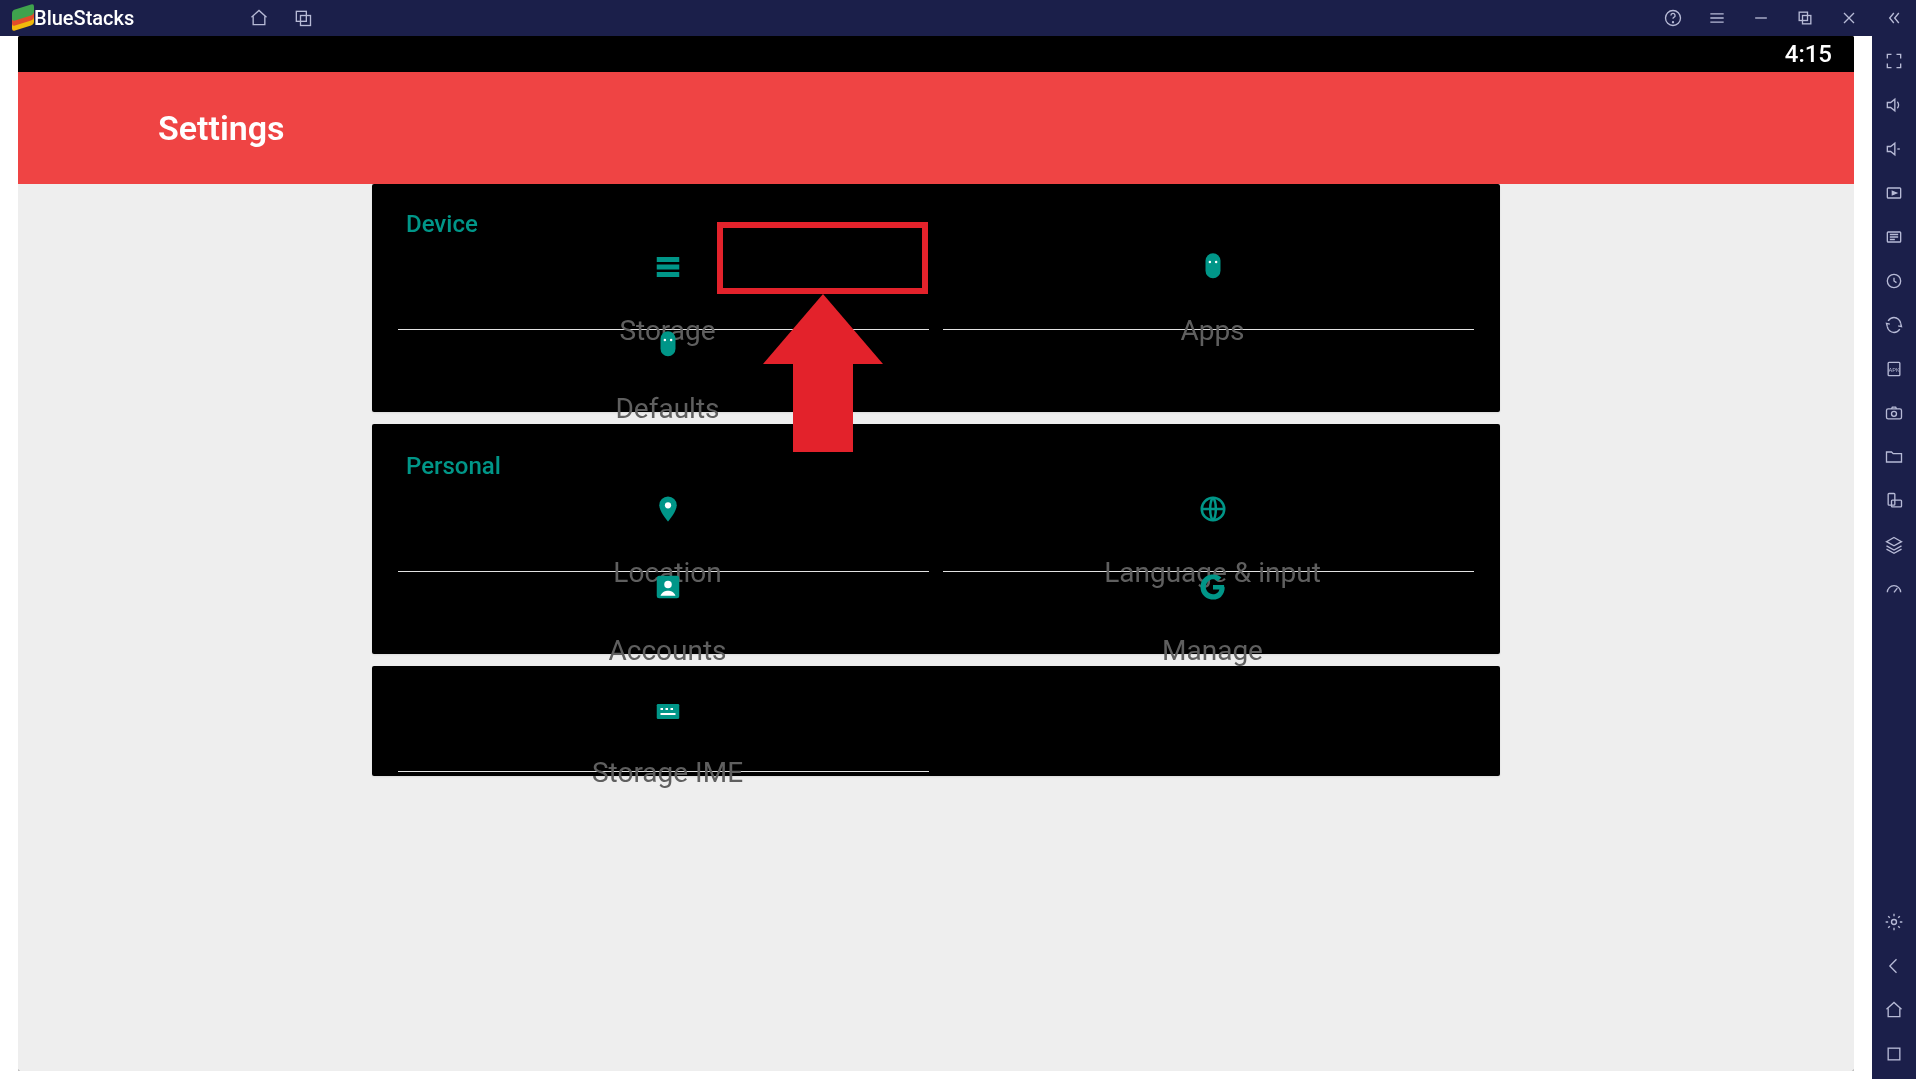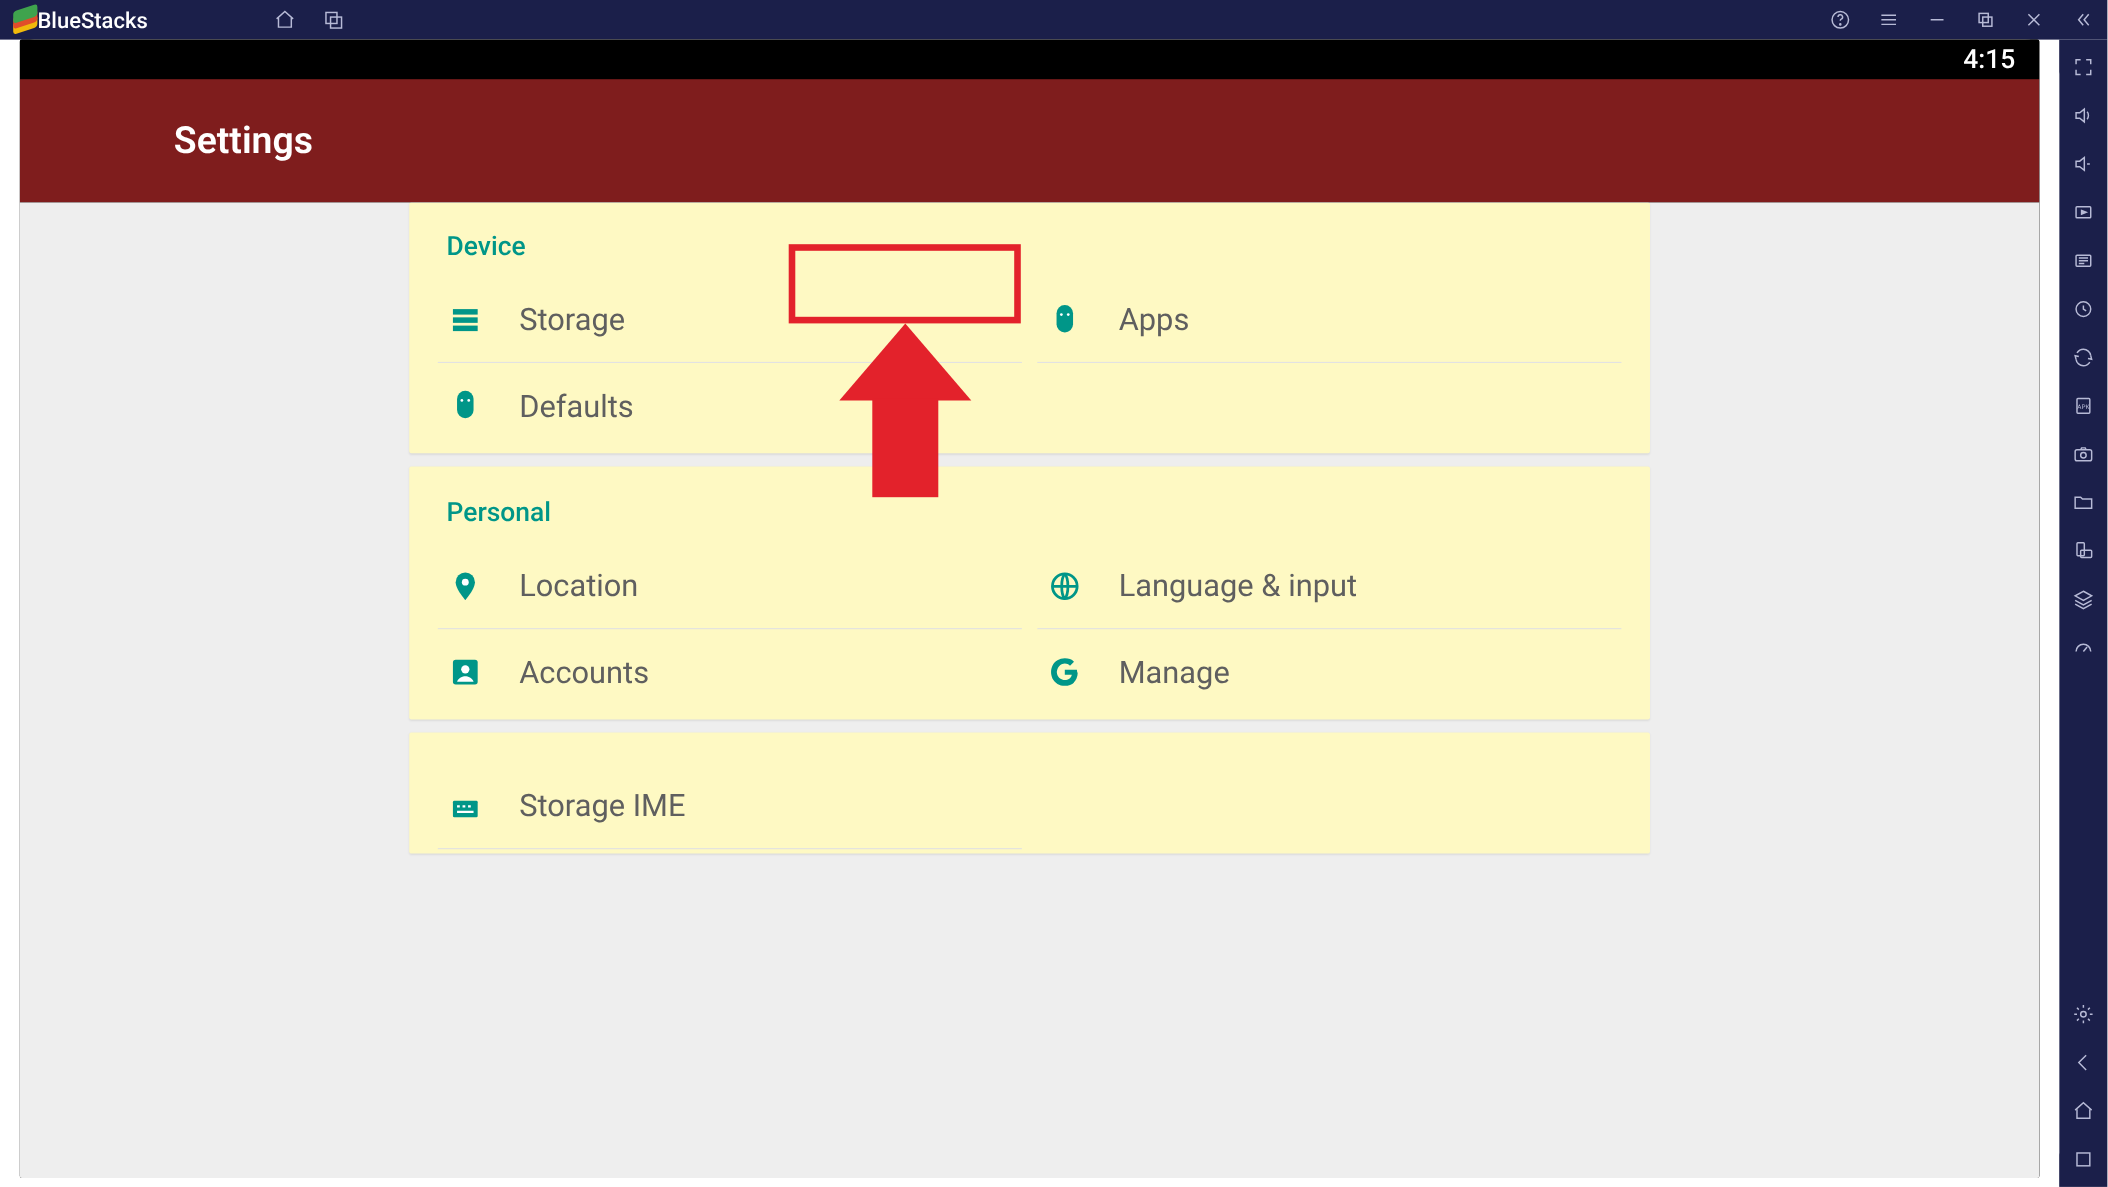--- a/index.html
+++ b/index.html
@@ -30,34 +30,34 @@
   .emulator-area { flex:1; background:#fff; display:flex; flex-direction:column; position:relative;border-radius:31px; }
   .right-toolbar { width:44px; background:#1B1F4A; display:flex; flex-direction:column; align-items:center; padding-top:14px; gap:22px; }
   .right-toolbar .rb-icon { width:22px; height:22px; color:#b7bad6; cursor:pointer; display:flex;align-items:center;justify-content:center;}
   .right-toolbar .rb-icon svg { width:20px; height:20px; stroke:#b7bad6; fill:none; stroke-width:1.6; }
   .right-toolbar .rb-gap { flex:1; }
 
   
   .android-frame { margin: 0 18px 8px 18px; background:#000; flex:1; display:flex; flex-direction:column; overflow:hidden; border-radius:2px;}
   .status-bar { height:36px; background:#000; color:#fff; display:flex; align-items:center; justify-content:flex-end; padding-right:22px; font-size:24px; font-weight:500;}
   .settings-header {
-    height:112px; background:#7f1d1d; color:#fff; display:flex; align-items:center; padding-left:140px;
+    height:112px; background:#ef4444; color:#fff; display:flex; align-items:center; padding-left:140px;
     font-size:34px; font-weight:600;
   }
   .settings-body { flex:1; background:#EEEEEE; overflow-y:auto; position:relative;}
   .panel {
-    width:1128px; margin: 0 auto 12px auto; background:#fef9c3; padding: 28px 0 4px 0;
+    width:1128px; margin: 0 auto 12px auto; background:#000000; padding: 28px 0 4px 0;
     border-radius:2px; box-shadow: 0 1px 2px rgba(0,0,0,0.08);
   }
   .panel:first-child { margin-top:0; padding-top:26px; }
   .panel .section-title { color:#009688; font-size:24px; font-weight:500; padding: 0 34px 14px 34px;}
   .row-grid { display:grid; grid-template-columns: 1fr 1fr; column-gap: 14px; padding: 0 26px;}
   .item {
     display:flex; align-items:center; gap: 32px; height:78px; cursor:pointer;
-    border-bottom:1px solid #E2E2E2; padding-left: 8px;
+    border-bottom:1px solid #E2E2E2; padding-left: 8px; flex-direction: column;
   }
   .item:last-of-type.no-border, .item.no-border { border-bottom:none; }
   .item .ico { width:34px; height:34px; display:flex; align-items:center; justify-content:center; color:#009688; }
   .item .ico svg { width:30px; height:30px; fill:#009688; }
   .item .lbl { font-size:28px; color:#5f5f5f; }
 
   
   .highlight-box {
     position:absolute; border:6px solid #E3222B; pointer-events:none;
   }

